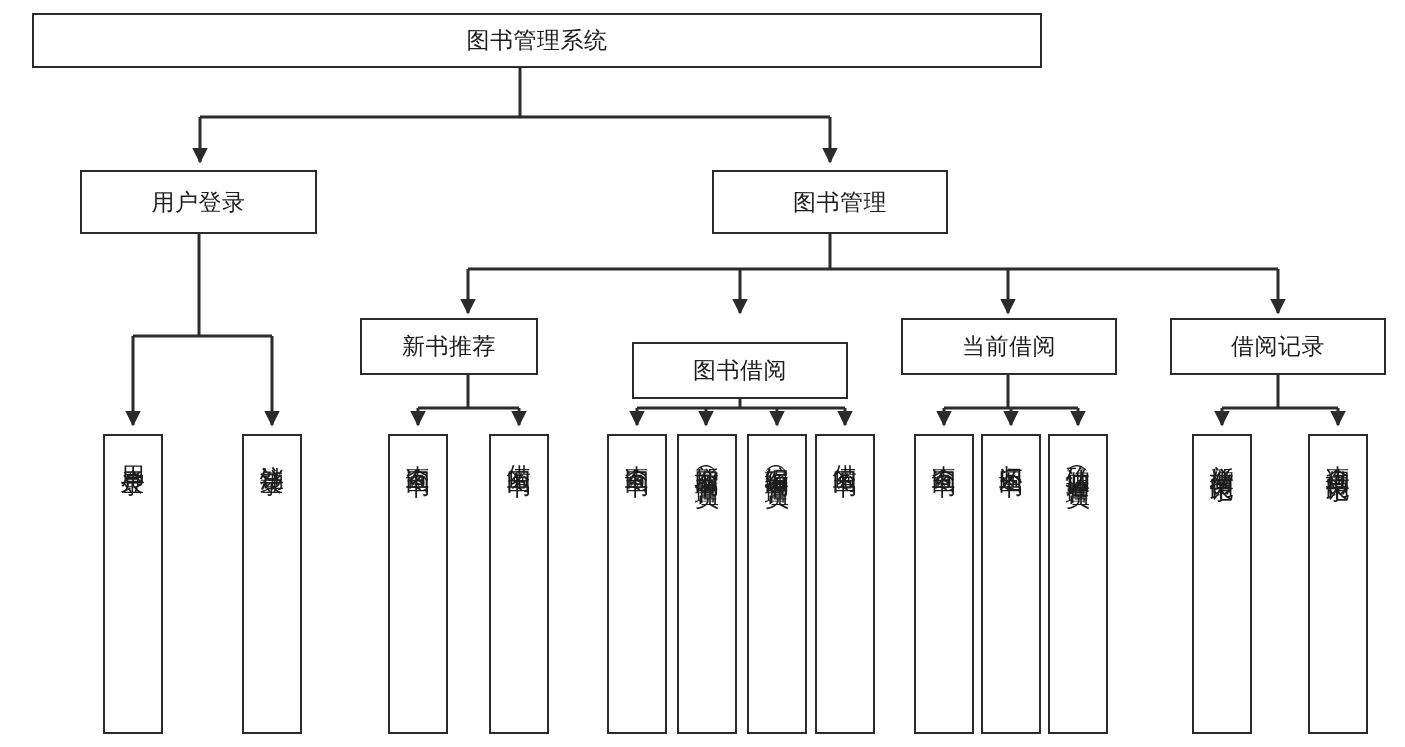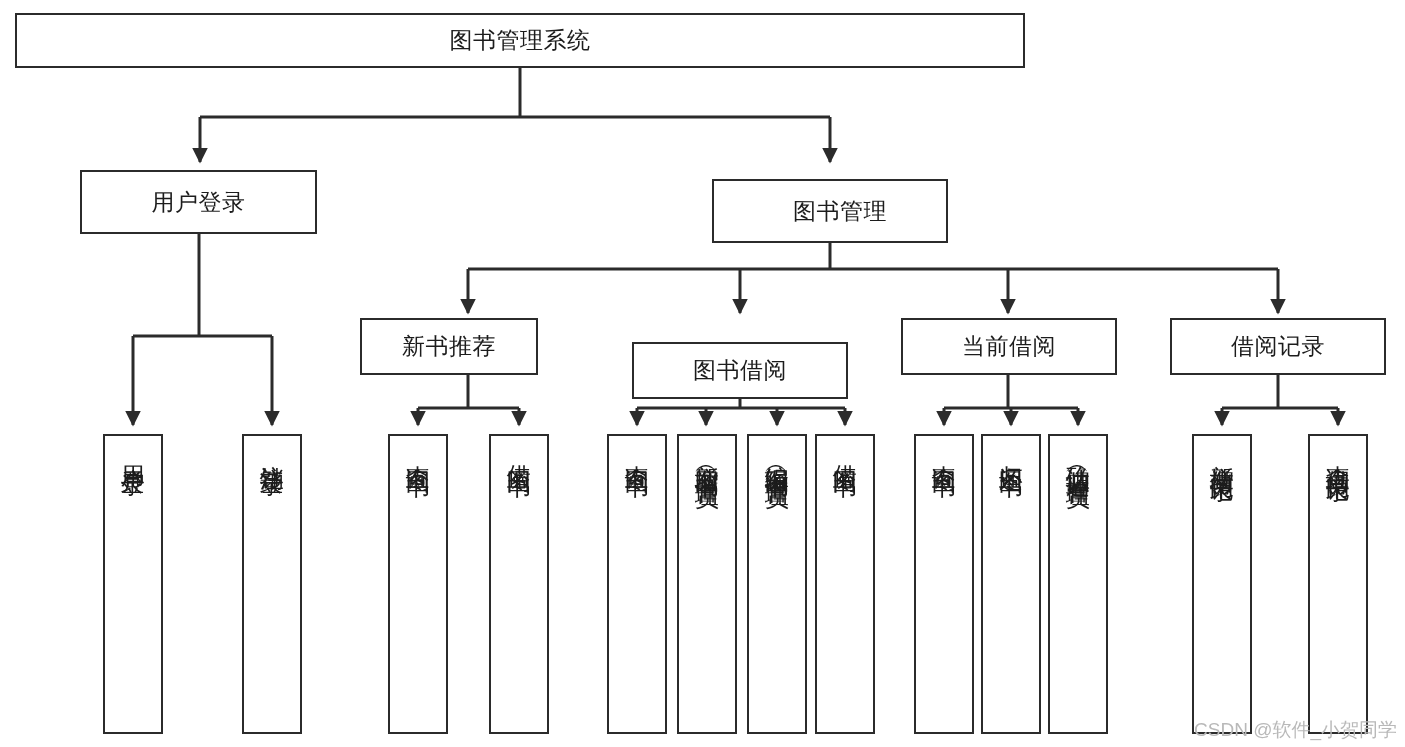--- a/index.html
+++ b/index.html
@@ -128,29 +128,29 @@
       <path d="M 1011 408 L 1011 425" marker-end="url(#arrow)"></path>
       <path d="M 1078 408 L 1078 425" marker-end="url(#arrow)"></path>
 
       <path d="M 1278 375 L 1278 408"></path>
       <path d="M 1222 408 L 1338 408"></path>
       <path d="M 1222 408 L 1222 425" marker-end="url(#arrow)"></path>
       <path d="M 1338 408 L 1338 425" marker-end="url(#arrow)"></path>
     </g>
   </svg>
 
-  <div class="node horiz" style="left:15px; top:13px; width:1010px; height:55px;">
+  <div class="node horiz" style="left:32px; top:13px; width:1010px; height:55px;">
     <span class="node-label">图书管理系统</span>
   </div>
 
   <div class="node horiz" style="left:80px; top:170px; width:237px; height:64px;">
     <span class="node-label">用户登录</span>
   </div>
 
-  <div class="node horiz" style="left:712px; top:179px; width:236px; height:64px;padding-left:20px;">
+  <div class="node horiz" style="left:712px; top:170px; width:236px; height:64px;padding-left:20px;">
     <span class="node-label">图书管理</span>
   </div>
 
   <div class="node horiz" style="left:360px; top:318px; width:178px; height:57px;">
     <span class="node-label">新书推荐</span>
   </div>
 
   <div class="node horiz" style="left:632px; top:318px; width:216px; height:57px;margin-top:24px;">
     <span class="node-label">图书借阅</span>
   </div>
@@ -208,15 +208,14 @@
   </div>
 
   <div class="node vert" style="left:1192px; top:434px; width:60px; height:300px;">
     <span class="node-label">新增借阅记录</span>
   </div>
 
   <div class="node vert" style="left:1308px; top:434px; width:60px; height:300px;">
     <span class="node-label">查询借阅记录</span>
   </div>
 
-  <div id="watermark">CSDN @软件_小贺同学</div>
 
 </div>
 
 </body></html>

